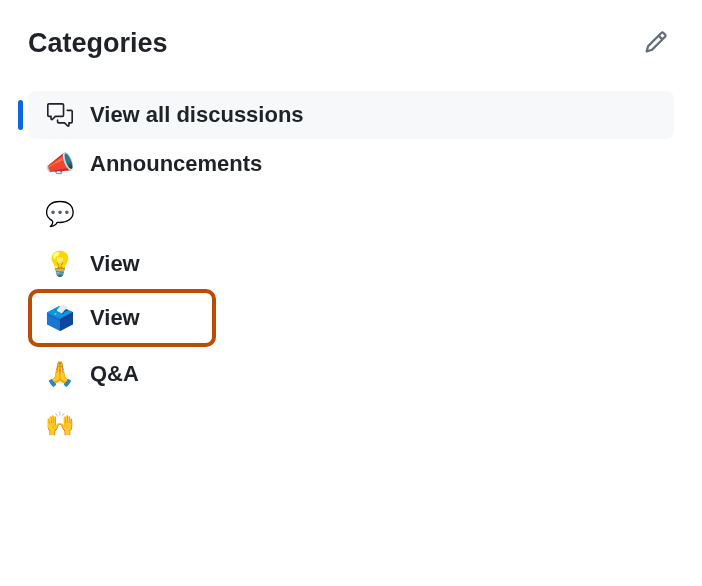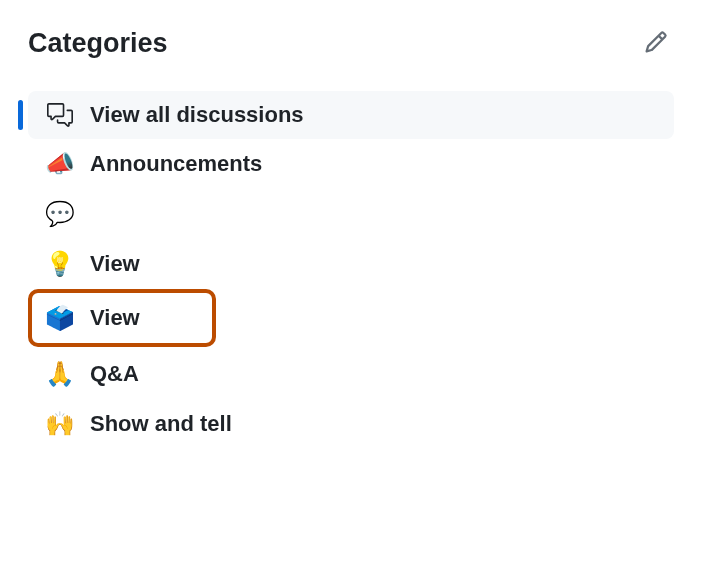--- a/index.html
+++ b/index.html
@@ -148,16 +148,15 @@
     </div>
   </div>
 
   <div class="category-item">
     <span class="category-icon-emoji">🙏</span>
     <span class="category-label">Q&amp;A</span>
   </div>
 
   <div class="category-item">
     <span class="category-icon-emoji">🙌</span>
-    <span class="category-label">Show and tell</span>
   </div>
 
 </div>
 
 </body></html>

